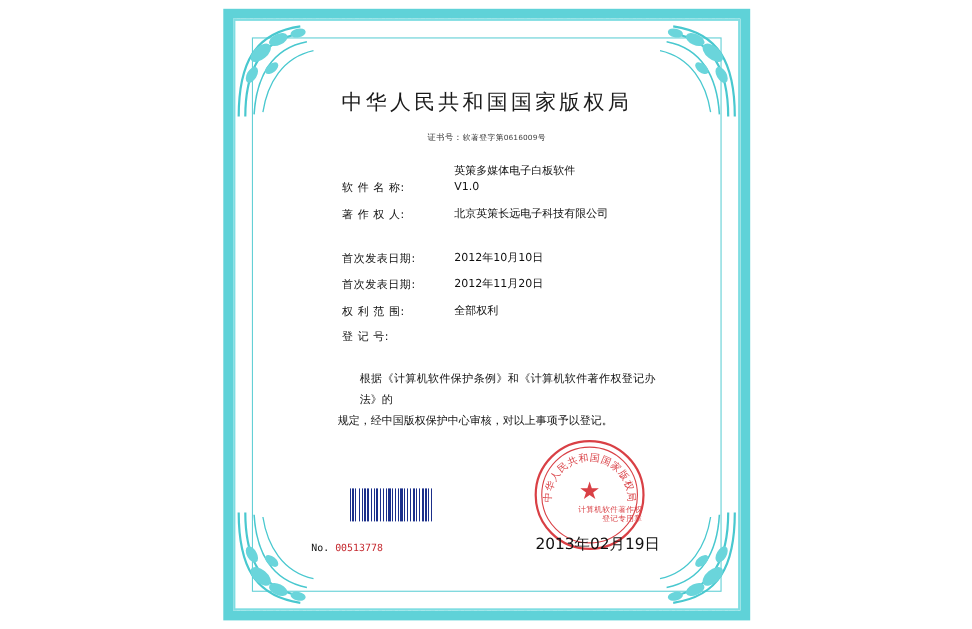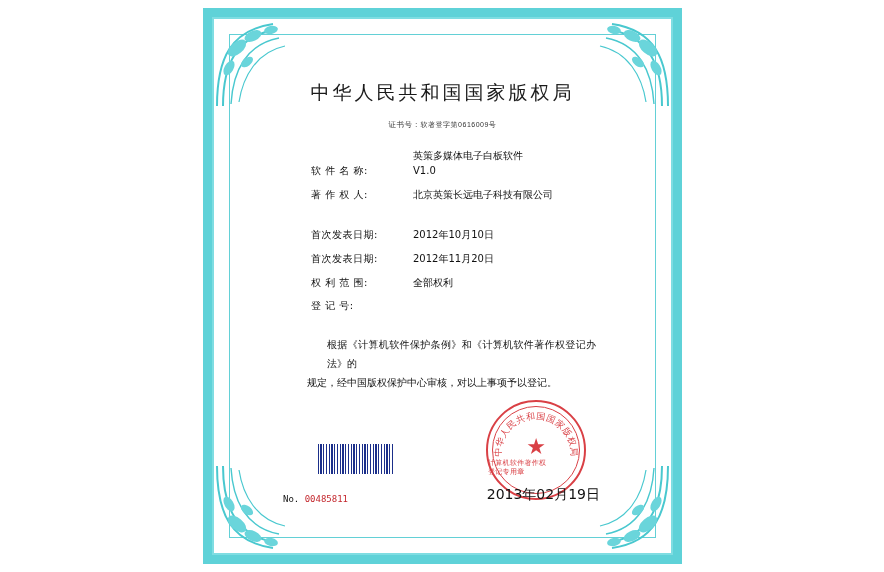--- a/index.html
+++ b/index.html
@@ -191,21 +191,21 @@
   .seal .arc-text {
     position: absolute;
     left: 0; top: 0; width: 100%; height: 100%;
   }
   .seal .arc-text svg { width: 100%; height: 100%; }
   .seal .seal-bottom {
     position: absolute;
     left: 0;
     top: 57px;
     width: 100%;
-    text-align: left;
+    text-align: right;
     color: #d4262c;
     font-size: 7px;
     line-height: 9px;
     font-family: "DejaVu Sans", sans-serif;
     letter-spacing: 0.3px;
   }
 
   
   .footer-no {
     position: absolute;
@@ -373,19 +373,19 @@
       </div>
       <div class="star">★</div>
       <div class="seal-bottom">
         <div>计算机软件著作权</div>
         <div>登记专用章</div>
       </div>
     </div>
 
     <div class="footer-no">
       <span>No.</span>
-      <span class="red">00485811</span>
+      <span class="red">00513778</span>
     </div>
 
     <div class="footer-date">2013年02月19日</div>
 
   </div>
 </div>
 
 </body></html>

